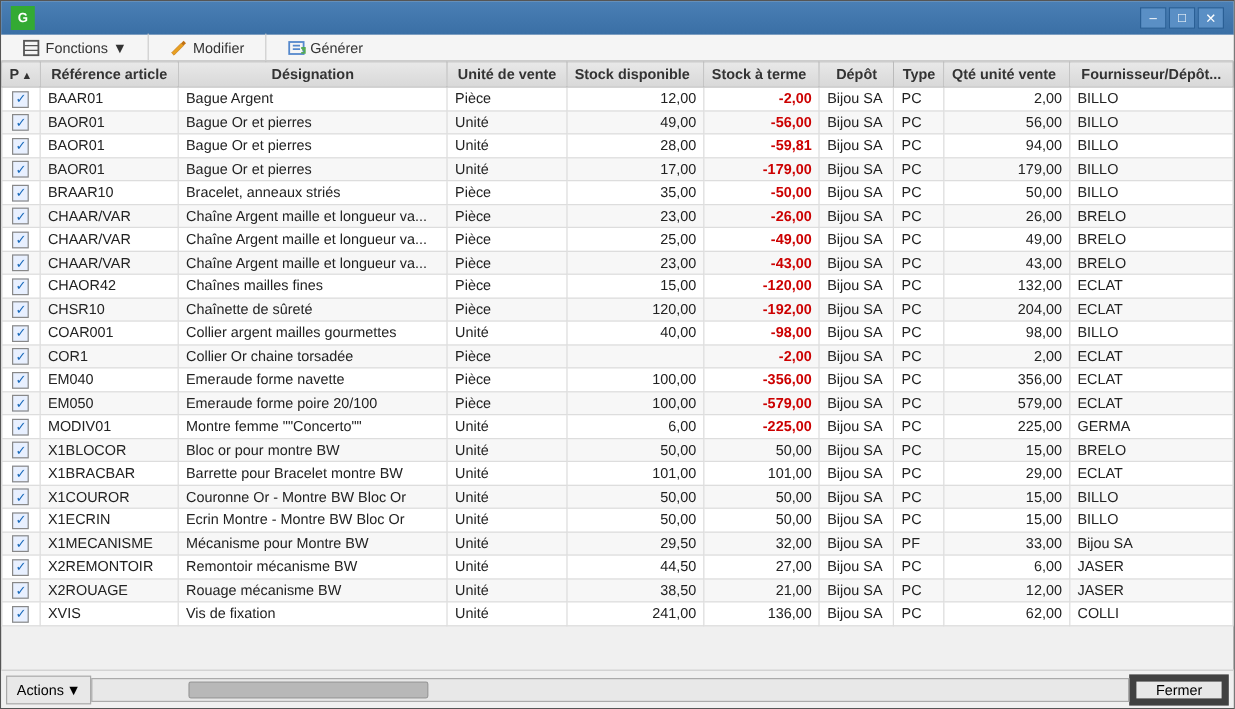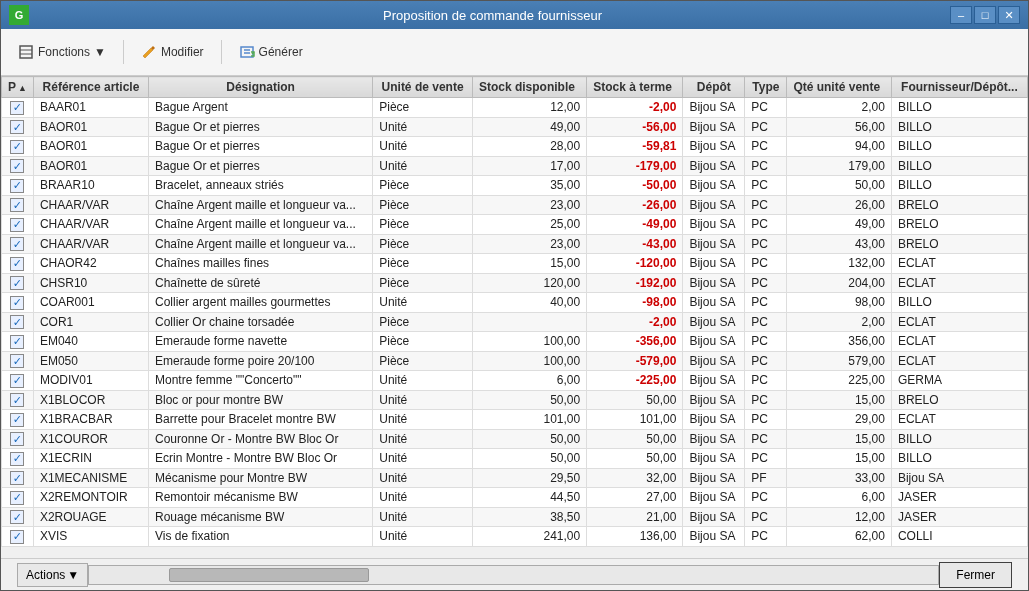--- a/index.html
+++ b/index.html
@@ -62,21 +62,21 @@
       display: flex;
       align-items: center;
       justify-content: center;
       font-weight: bold;
       font-size: 11px;
       margin-right: 6px;
     }
     .toolbar {
       background: #f5f5f5;
       border-bottom: 1px solid #ccc;
-      height: 47px;
+      height: 22px;
       display: flex;
       align-items: center;
       padding: 0 8px;
       gap: 4px;
       flex-shrink: 0;
     }
     .toolbar-btn {
       display: flex;
       align-items: center;
       gap: 4px;
@@ -167,21 +167,21 @@
       color: #1a6abb;
       font-size: 11px;
     }
     .checked { background: #e8f0ff; }
     .bottom-bar {
       border-top: 1px solid #ccc;
       background: #f0f0f0;
       height: 32px;
       display: flex;
       align-items: center;
-      padding: 0 16px;
+      padding: 0 4px;
       gap: 0;
       flex-shrink: 0;
     }
     .actions-btn {
       display: flex;
       align-items: center;
       gap: 2px;
       padding: 3px 8px;
       background: #e8e8e8;
       border: 1px solid #aaa;
@@ -203,41 +203,40 @@
       left: 80px;
       width: 200px;
       height: 14px;
       background: #b8b8b8;
       border: 1px solid #999;
       border-radius: 2px;
     }
     .close-btn-bottom {
       padding: 4px 16px;
       background: #e8e8e8;
-      border: 1px solid #404040;
+      border: 6px solid #404040;
       cursor: pointer;
       font-size: 12px;
       height: 26px;
       display: flex;
       align-items: center;
     }
     .sort-indicator {
       display: inline-block;
       margin-left: 2px;
       font-size: 9px;
     }
   </style>
 </head>
 <body>
 
 <div class="window">
 
   <div class="title-bar">
     <div class="title-bar-logo">G</div>
-    <span class="title-bar-text">Proposition de commande fournisseur</span>
     <div class="title-bar-controls">
       <button class="title-bar-btn">–</button>
       <button class="title-bar-btn">□</button>
       <button class="title-bar-btn">✕</button>
     </div>
   </div>
 
   <div class="toolbar">
     <button class="toolbar-btn">
       <span class="toolbar-icon">

